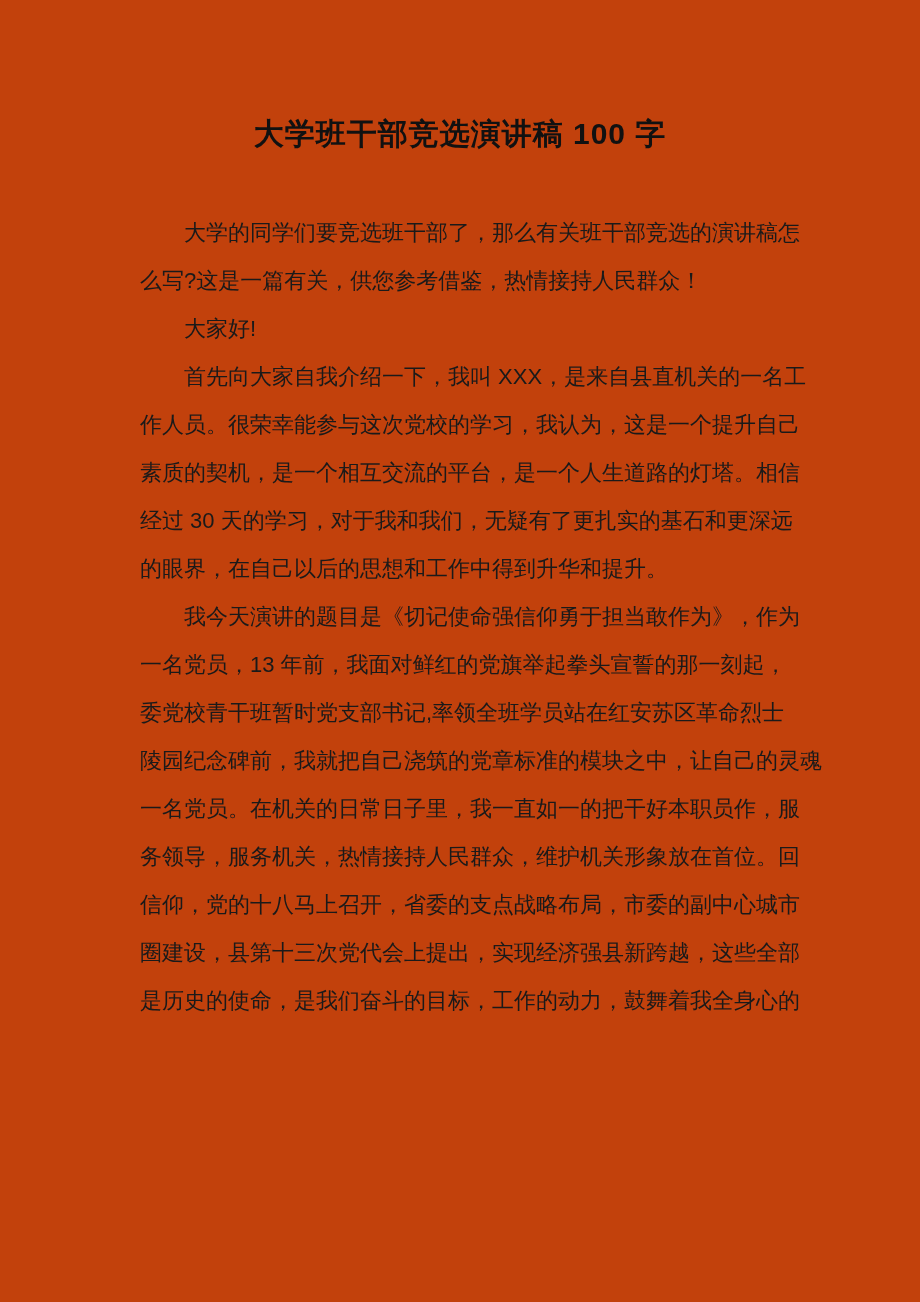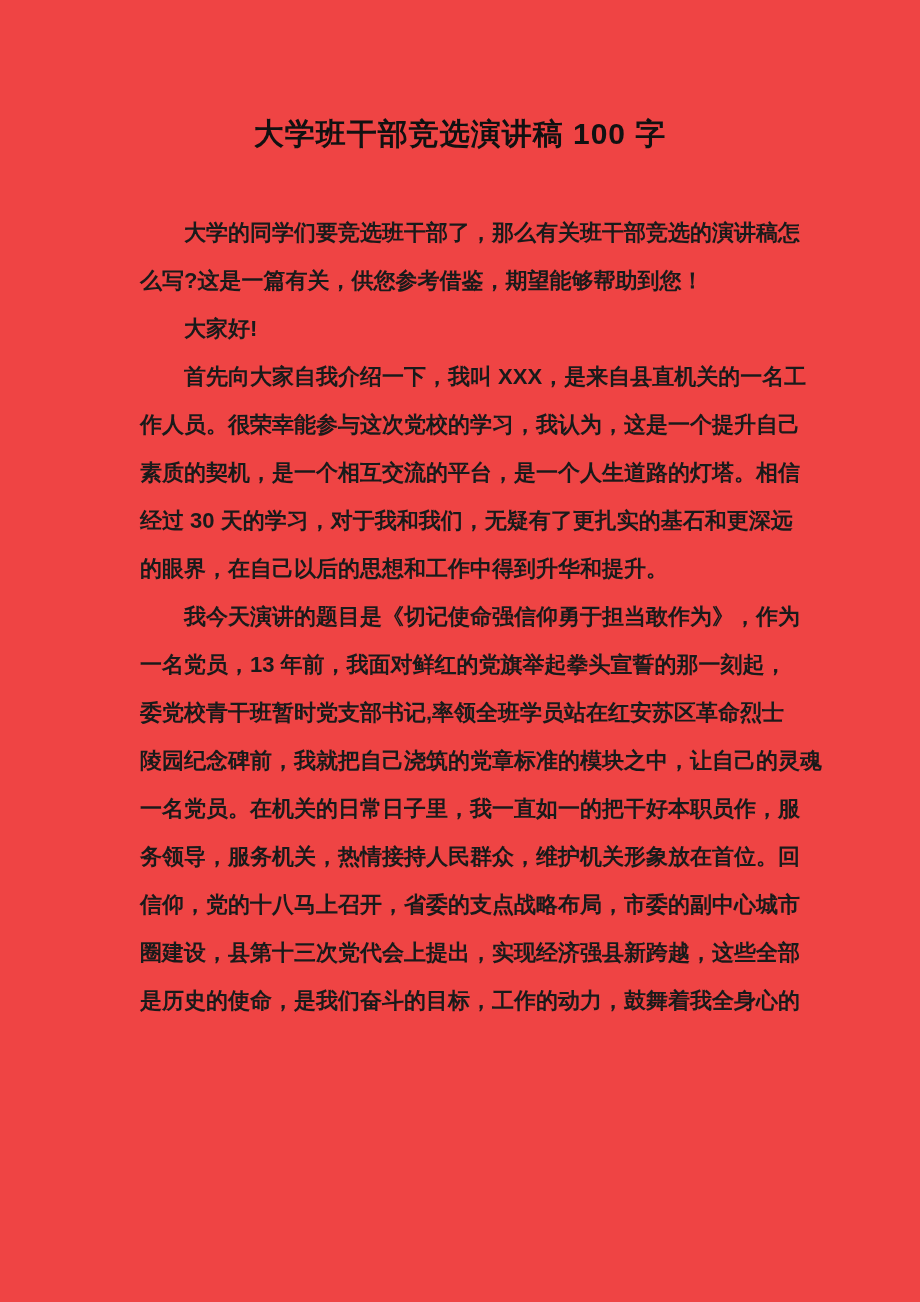--- a/index.html
+++ b/index.html
@@ -10,21 +10,21 @@
   body {
     width: 920px;
     height: 1302px;
     font-family: "Liberation Sans", "DejaVu Sans", sans-serif;
     overflow: hidden;
   }
   .page {
     position: relative;
     width: 920px;
     height: 1302px;
-    background: #ef4444;
+    background: #c2410c;
   }
   .doc-title {
     padding-top: 112px;
     text-align: center;
     font-size: 30px;
     line-height: 44px;
     font-weight: bold;
     color: #111111;
     letter-spacing: 1px;
     white-space: nowrap;
@@ -34,35 +34,35 @@
     margin-left: 140px;
     width: 660px;
     color: #1a1a1a;
   }
   .text-line {
     font-size: 22px;
     line-height: 48px;
     height: 48px;
     white-space: nowrap;
     letter-spacing: 0px;
-    font-weight: 700;
+    font-weight: 400;
   }
   .text-line.indent {
     padding-left: 44px;
   }
 </style>
 </head>
 <body>
 
 <div class="page">
   <div class="doc-title">大学班干部竞选演讲稿 100 字</div>
   <div class="doc-body" id="doc-body">
 
   <div class="text-line indent">大学的同学们要竞选班干部了，那么有关班干部竞选的演讲稿怎</div>
-      <div class="text-line">么写?这是一篇有关，供您参考借鉴，期望能够帮助到您！</div>
+      <div class="text-line">么写?这是一篇有关，供您参考借鉴，热情接持人民群众！</div>
       <div class="text-line indent">大家好!</div>
       <div class="text-line indent">首先向大家自我介绍一下，我叫 XXX，是来自县直机关的一名工</div>
       <div class="text-line">作人员。很荣幸能参与这次党校的学习，我认为，这是一个提升自己</div>
       <div class="text-line">素质的契机，是一个相互交流的平台，是一个人生道路的灯塔。相信</div>
       <div class="text-line">经过 30 天的学习，对于我和我们，无疑有了更扎实的基石和更深远</div>
       <div class="text-line">的眼界，在自己以后的思想和工作中得到升华和提升。</div>
       <div class="text-line indent">我今天演讲的题目是《切记使命强信仰勇于担当敢作为》，作为</div>
       <div class="text-line">一名党员，13 年前，我面对鲜红的党旗举起拳头宣誓的那一刻起，</div>
       <div class="text-line">委党校青干班暂时党支部书记,率领全班学员站在红安苏区革命烈士</div>
       <div class="text-line">陵园纪念碑前，我就把自己浇筑的党章标准的模块之中，让自己的灵魂</div>

